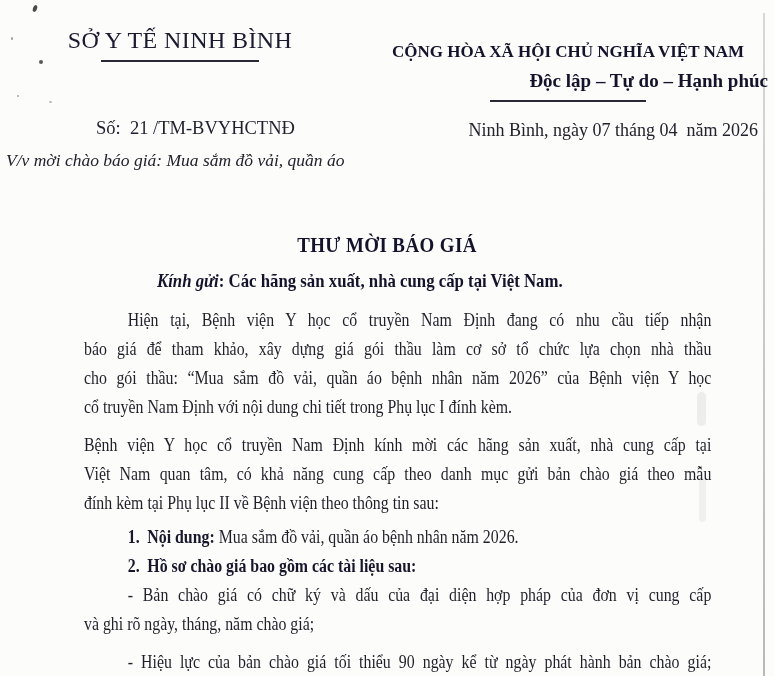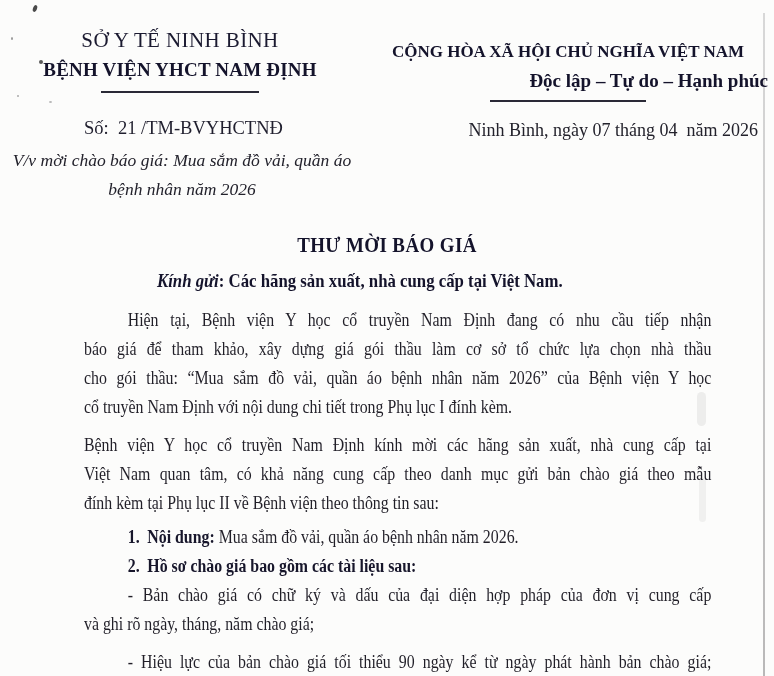--- a/index.html
+++ b/index.html
@@ -6,33 +6,33 @@
   .page {
     position:relative; width:774px; height:676px; margin:0 auto;
     background:#fcfcfb; overflow:hidden;
     font-family:"Liberation Serif","DejaVu Serif",serif;
     color:#211f28;
   }
   .abs { position:absolute; }
 
   
   .org-left  { top:28px; left:28px; width:304px; text-align:center; }
-  .org-dept  { font-size:21px; letter-spacing:.4px; line-height:24px; color:#1b1a30; white-space:nowrap; }
+  .org-dept  { font-size:24px; letter-spacing:.4px; line-height:24px; color:#1b1a30; white-space:nowrap; }
   .org-hosp  { font-size:19px; font-weight:bold; letter-spacing:.2px; line-height:27px; margin-top:4px; color:#14132b; white-space:nowrap; }
   .rule-left { width:158px; height:2px; background:#2a2936; margin:8px auto 0; }
 
   .org-right { top:40px; left:368px; width:400px; text-align:center; }
   .motto1    { font-size:17px; font-weight:bold; line-height:24px; color:#14132b; white-space:nowrap; }
   .motto2    { font-size:19px; font-weight:bold; line-height:27px; margin-top:3px; color:#14132b; white-space:nowrap;text-align:right; }
   .rule-right{ width:156px; height:2px; background:#2a2936; margin:6px auto 0; }
 
-  .doc-number{ top:115px; left:84px; font-size:18.5px; line-height:26px; white-space:pre; color:#201f2e; }
+  .doc-number{ top:115px; left:96px; font-size:18.5px; line-height:26px; white-space:pre; color:#201f2e; }
   .date-line { top:117px; right:16px; font-size:18px; line-height:26px; white-space:pre; color:#23222c; }
 
-  .subject   { top:146px; left:6px; width:352px; text-align:center; font-style:italic; font-size:17.5px; line-height:29px; color:#23222c; }
+  .subject   { top:146px; left:6px; width:352px; font-style:italic; font-size:17.5px; line-height:29px; color:#23222c; }
   .subject div { white-space:nowrap; }
 
   .doc-title { top:232px; left:0; width:774px; text-align:center; font-weight:bold; font-size:22px;
                letter-spacing:.5px; color:#14132b; transform:scaleX(.86); }
 
   .salutation{ top:270px; left:157px; font-size:19.5px; font-weight:bold; white-space:nowrap;
                transform:scaleX(.86); transform-origin:0 0; color:#14132b; }
   .salutation .it { font-style:italic; }
 
   
@@ -67,36 +67,34 @@
   <div class="speck sp2"></div>
   <div class="speck sp3"></div>
   <div class="speck sp4"></div>
   <div class="speck sp5"></div>
   <div class="smudge sm1"></div>
   <div class="smudge sm2"></div>
   <div class="edge-line"></div>
 
   <div class="abs org-left">
     <div class="org-dept">SỞ Y TẾ NINH BÌNH</div>
-    <div class="org-hosp">BỆNH VIỆN YHCT NAM ĐỊNH</div>
     <div class="rule-left"></div>
   </div>
 
   <div class="abs org-right">
     <div class="motto1">CỘNG HÒA XÃ HỘI CHỦ NGHĨA VIỆT NAM</div>
     <div class="motto2">Độc lập – Tự do – Hạnh phúc</div>
     <div class="rule-right"></div>
   </div>
 
   <div class="abs doc-number">Số:  21 /TM-BVYHCTNĐ</div>
   <div class="abs date-line">Ninh Bình, ngày 07 tháng 04  năm 2026</div>
 
   <div class="abs subject">
     <div>V/v mời chào báo giá: Mua sắm đồ vải, quần áo</div>
-    <div>bệnh nhân năm 2026</div>
   </div>
 
   <div class="abs doc-title">THƯ MỜI BÁO GIÁ</div>
 
   <div class="abs salutation"><span class="it">Kính gửi</span><span>: Các hãng sản xuất, nhà cung cấp tại Việt Nam.</span></div>
 
   <div class="abs body-text">
 
     <div>
       <div class="jl ind">Hiện tại, Bệnh viện Y học cổ truyền Nam Định đang có nhu cầu tiếp nhận</div>

